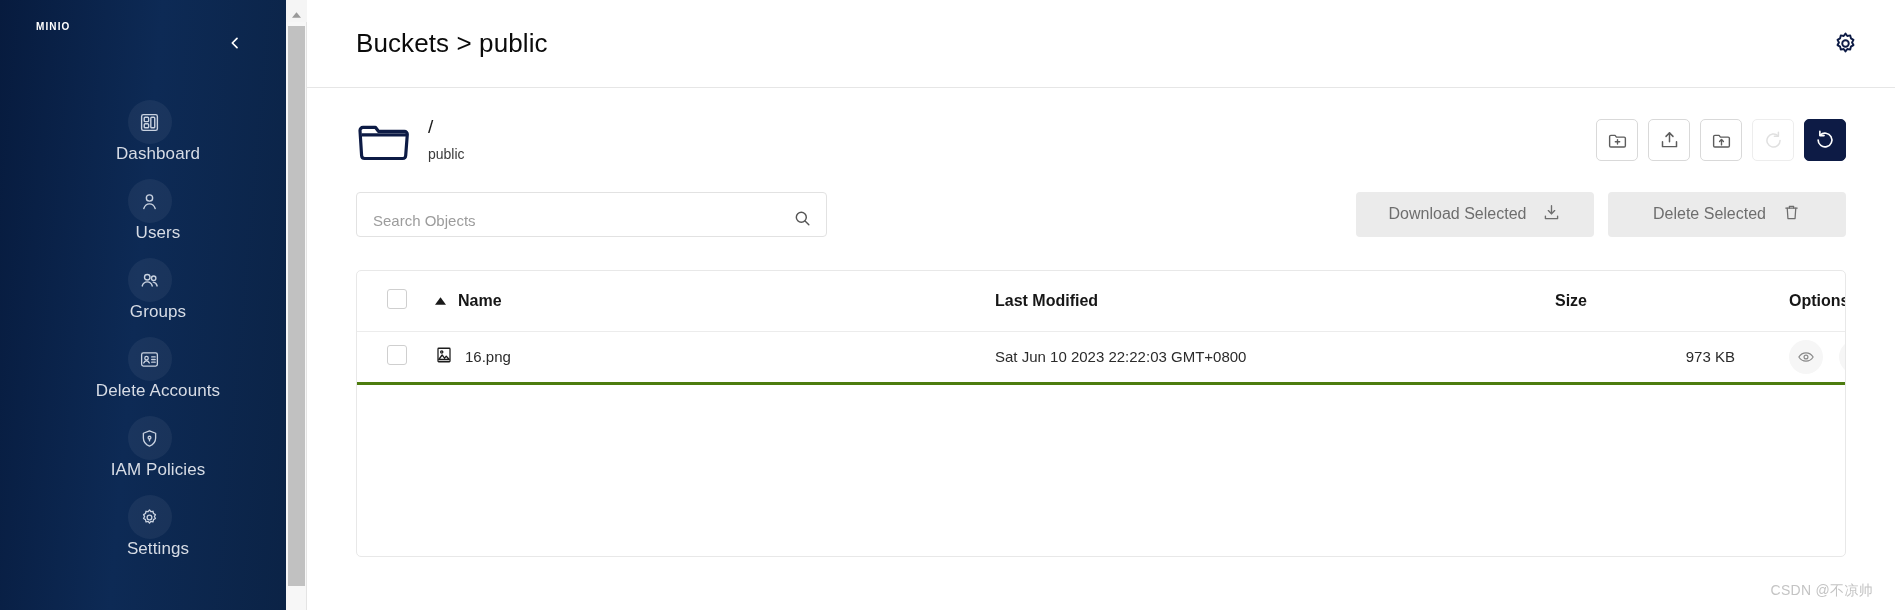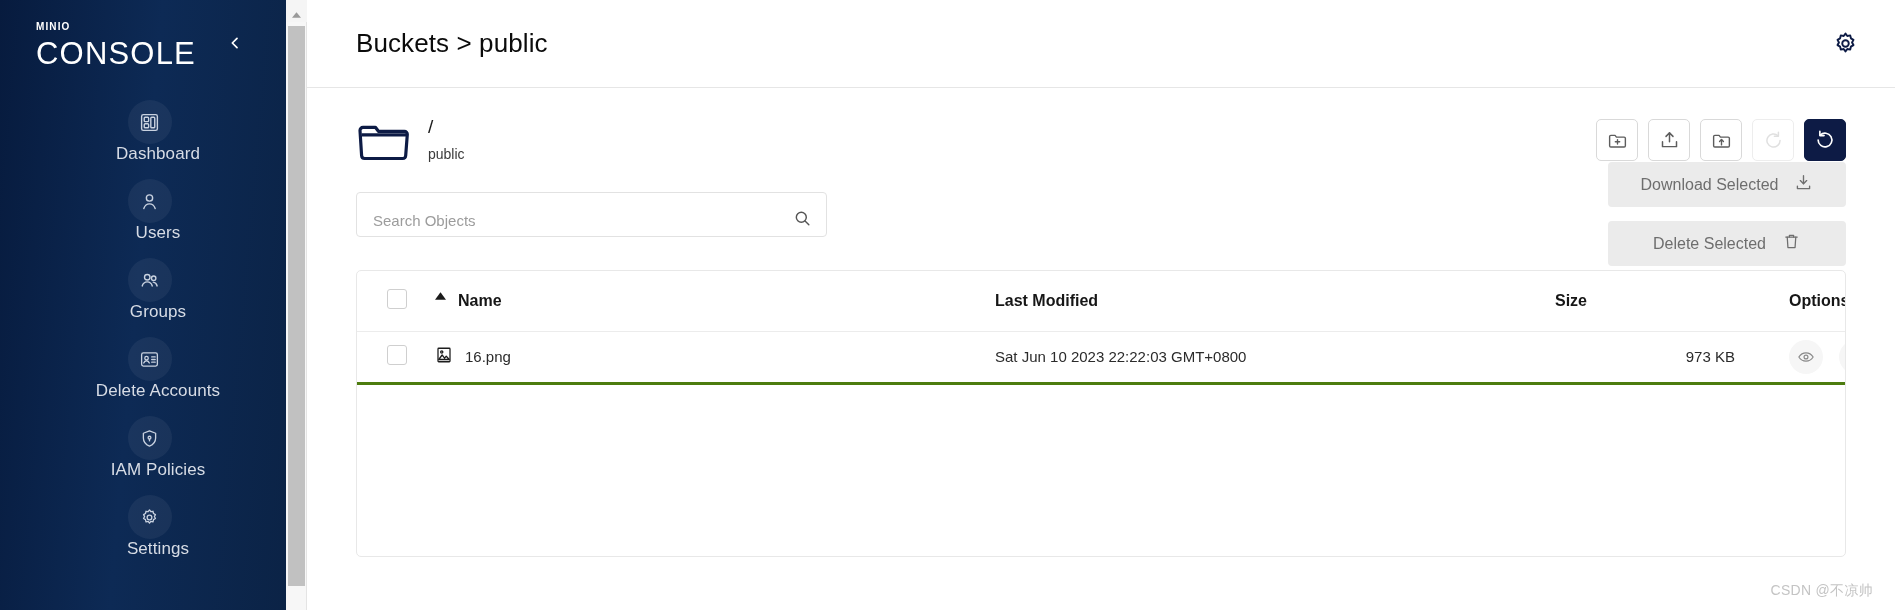--- a/index.html
+++ b/index.html
@@ -157,21 +157,21 @@
     padding: 12px 14px 0 16px;
   }
   .search-box input {
     flex: 1; border: none; outline: none;
     font-family: "Liberation Sans", sans-serif;
     font-size: 15px; color: #333;
     background: transparent;
   }
   .search-box input::placeholder { color: #9c9c9c; }
   .tools-spacer { flex: 1; }
-  .sel-actions { display: flex; align-items: center; gap: 14px; flex-direction: column; }
+  .sel-actions { display: flex; align-items: center; gap: 14px; }
   .wide-btn {
     height: 45px;
     min-width: 238px;
     background: #ebebeb;
     border: none; border-radius: 4px;
     display: flex; align-items: center; justify-content: center;
     gap: 16px;
     padding: 0 22px;
     font-size: 16px; color: #6e6e6e;
     font-family: "Liberation Sans", sans-serif;
@@ -206,21 +206,21 @@
   .col-mod   { width: 560px; }
   .col-size  { width: 210px; text-align: right; padding-right: 30px !important; }
   .col-opt   { width: 260px; padding-left: 24px !important; }
 
   .chk {
     width: 20px; height: 20px;
     border: 1px solid #cfcfcf; border-radius: 3px;
     background: #fff; display: inline-block;
     cursor: pointer;
   }
-  .name-head { display: flex; gap: 12px; }
+  .name-head { display: flex; align-items: center; gap: 12px; }
   .sort-caret { display: inline-flex; }
   .name-cell { display: flex; align-items: center; gap: 12px; }
 
   .opt-icons { display: flex; align-items: center; gap: 16px; }
   .round-btn {
     width: 34px; height: 34px; border-radius: 50%;
     background: #f6f6f6;
     display: flex; align-items: center; justify-content: center;
     cursor: pointer; border: none;
   }
@@ -234,21 +234,20 @@
   }
 </style>
 </head>
 <body>
 
 <div id="app">
 
   <aside class="sidebar">
     <div class="brand">
       <div class="brand-min">MINIO</div>
-      <div class="brand-console">CONSOLE</div>
       <div class="collapse-btn">
         <svg width="16" height="16" viewBox="0 0 24 24" fill="none" stroke="#ffffff" stroke-width="2.6" stroke-linecap="round" stroke-linejoin="round">
             <polyline points="15 5 8 12 15 19"></polyline>
           </svg>
       </div>
     </div>
 
     <nav class="nav">
 
       <div class="nav-item">

